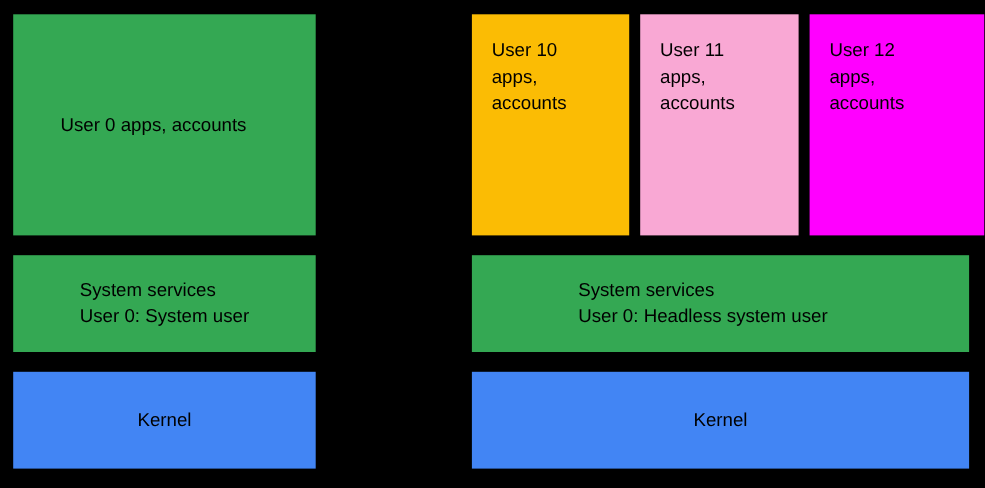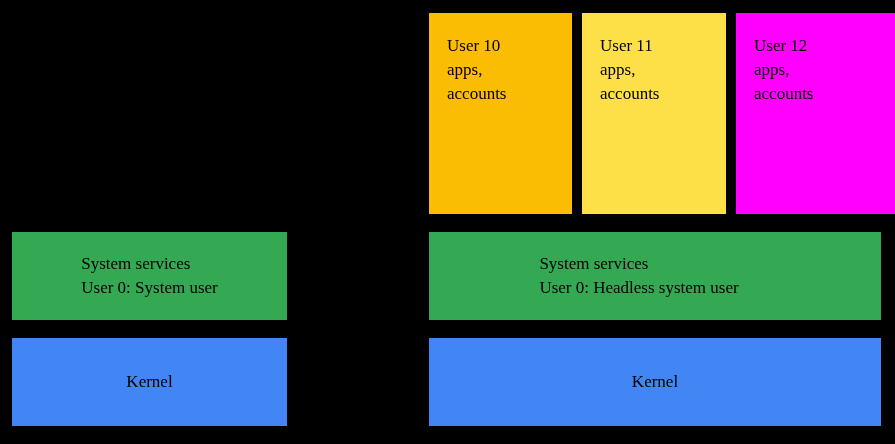--- a/index.html
+++ b/index.html
@@ -14,21 +14,20 @@
     background: #000000;
     overflow: hidden;
     font-family: "Liberation Sans", sans-serif;
     font-size: 17px;
     color: #000000;
   }
   .box {
     position: absolute;
     box-sizing: border-box;
     line-height: 24px;
-    font-family: Liberation Serif, serif;
   }
   .center-box {
     display: flex;
     align-items: center;
     justify-content: center;
   }
   .pre {
     white-space: pre-line;
     text-align: left;
   }
@@ -45,37 +44,40 @@
   .left-kernel {
     left: 12px; top: 338px; width: 275px; height: 88px;
     background: #4285F4;
   }
   
   .user-box {
     top: 13px; height: 201px;
     padding: 21px 10px 0 18px;
   }
   .user10 { left: 429px; width: 143px; background: #FBBC04; }
-  .user11 { left: 582px; width: 144px; background: #fde047; }
+  .user11 { left: 582px; width: 144px; background: #f9a8d4; }
   .user12 { left: 736px; width: 160px; background: #FF00FF; }
   .right-services {
     left: 429px; top: 232px; width: 452px; height: 88px;
     background: #34A853;
     padding-right: 32px;
   }
   .right-kernel {
     left: 429px; top: 338px; width: 452px; height: 88px;
     background: #4285F4;
   }
 </style>
 </head>
 <body>
 
 <div class="canvas">
 
+  <div class="box center-box left-apps">
+    <span class="pre">User 0 apps, accounts</span>
+  </div>
 
   <div class="box center-box left-services">
     <span class="pre">System services
 User 0: System user</span>
   </div>
 
   <div class="box center-box left-kernel">
     <span>Kernel</span>
   </div>
 

